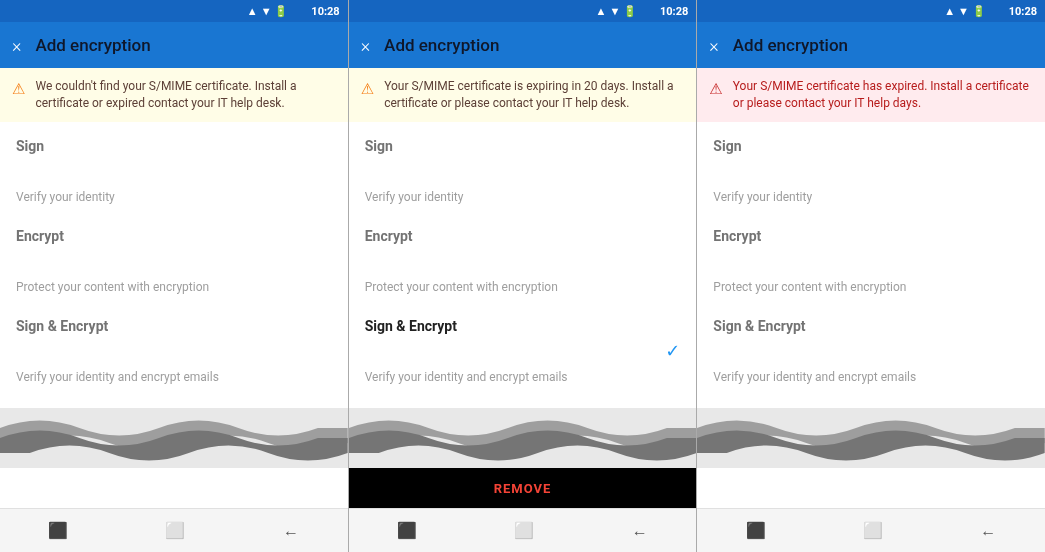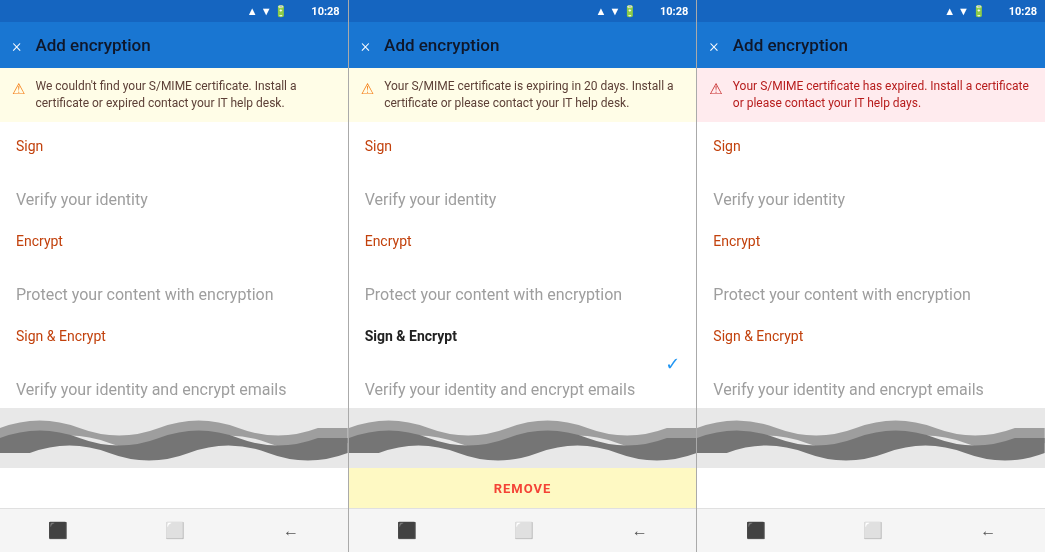--- a/index.html
+++ b/index.html
@@ -102,26 +102,26 @@
       padding: 12px 16px;
       cursor: pointer;
       display: flex;
       align-items: center;
       justify-content: space-between;
       position: relative;
     }
     .option-text { flex: 1; }
     .option-title {
       font-size: 14px;
-      color: #c2410c;
-      font-weight: 400;
+      color: #737373;
+      font-weight: 700;
       margin-bottom: 2px;
     }
     .option-subtitle {
-      font-size: 16px;
+      font-size: 12px;
       color: #9e9e9e;
       margin-top: 36px;
     }
     .option-title.selected { font-weight: 700; color: #212121; }
     .check-icon {
       color: #2196f3;
       font-size: 18px;
       margin-left: 8px;
     }
 
@@ -138,21 +138,21 @@
       bottom: 0;
       width: 100%;
     }
 
     
     .remove-section {
       height: 40px;
       display: flex;
       align-items: center;
       justify-content: center;
-      background: #fef9c3;
+      background: #000000;
     }
     .remove-btn {
       color: #f44336;
       font-size: 13px;
       font-weight: 700;
       letter-spacing: 1px;
       cursor: pointer;
       text-transform: uppercase;
     }
     .remove-placeholder {

